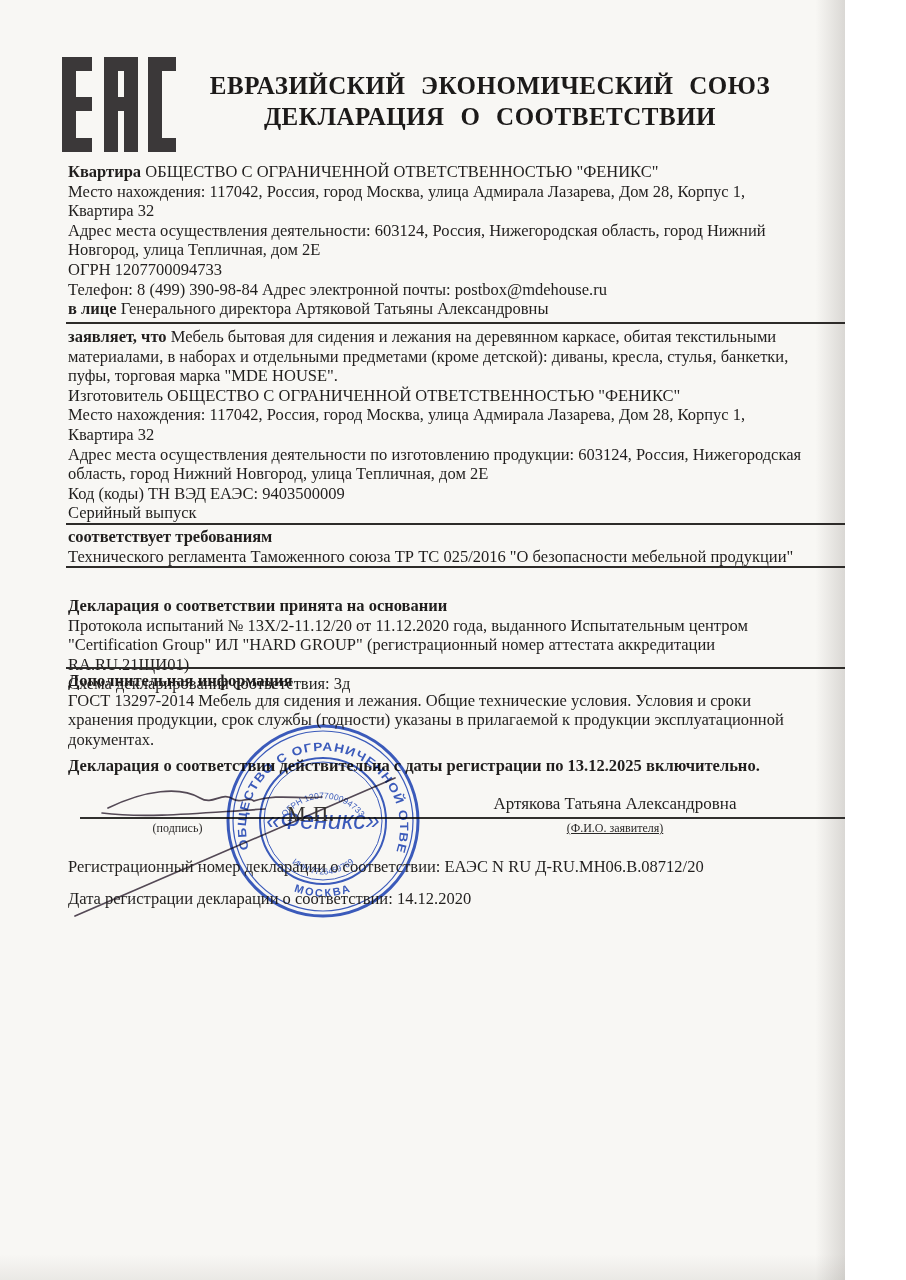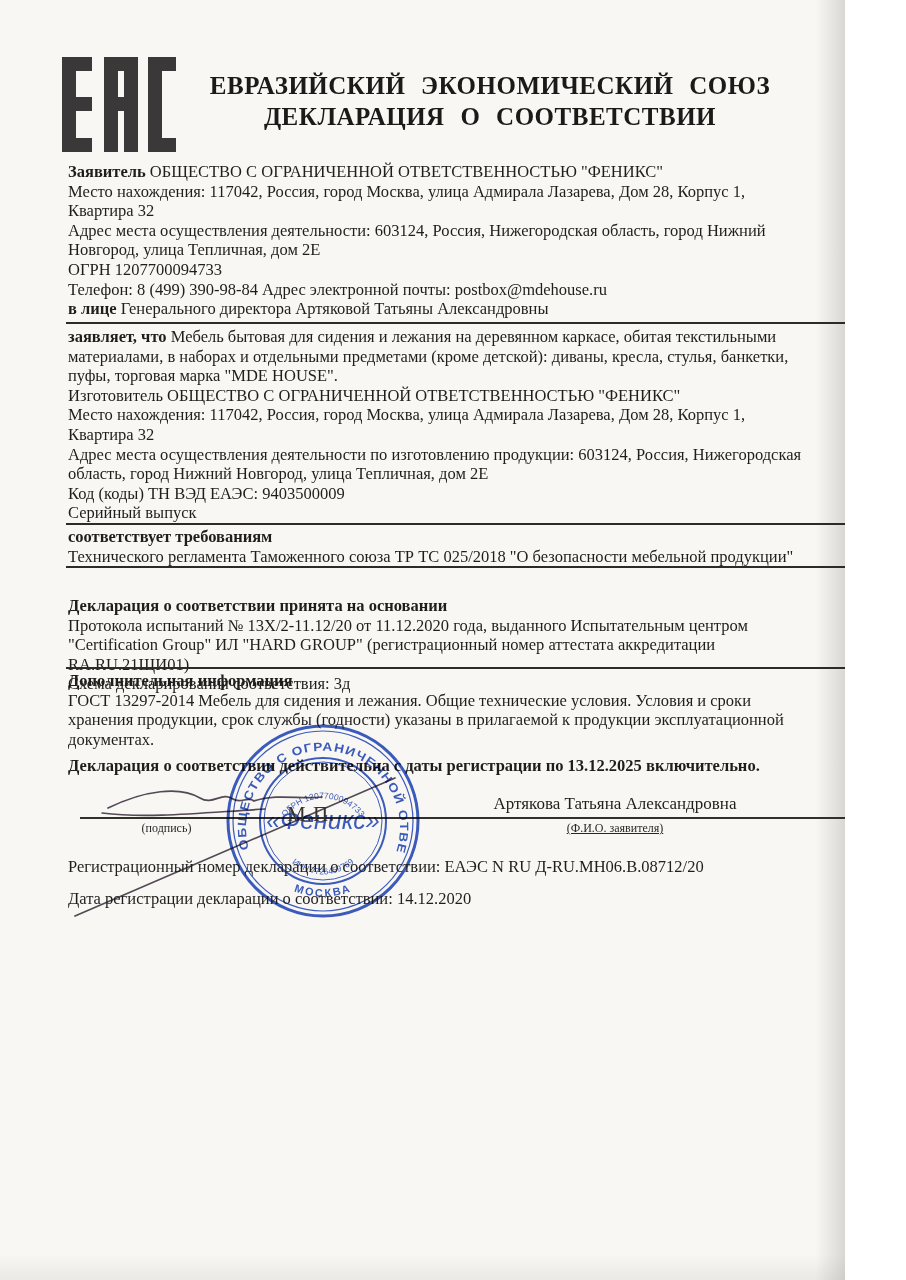--- a/index.html
+++ b/index.html
@@ -17,21 +17,21 @@
   .titles{position:absolute;left:175px;right:40px;top:70px;text-align:center;}
   .title-line{font-weight:bold;font-size:25px;letter-spacing:.5px;word-spacing:9px;line-height:31px;color:#1c1a19;}
   .eac{position:absolute;left:62px;top:57px;}
   .body-sec{position:absolute;left:68px;width:788px;}
   .ln{font-size:16.5px;line-height:19.6px;white-space:nowrap;}
   .ln b{font-weight:bold;}
   .rule{position:absolute;left:66px;width:788px;border-top:2px solid #2d2b29;}
   .validity{position:absolute;left:68px;top:756px;font-size:16.5px;font-weight:bold;white-space:nowrap;}
   .sig-line{position:absolute;left:80px;width:772px;top:817px;border-top:2px solid #31302e;}
   .caption{position:absolute;font-size:12px;color:#2a2827;text-align:center;}
-  .cap-sign{left:69px;width:195px;top:821px;}
+  .cap-sign{left:80px;width:195px;top:821px;}
   .cap-fio{left:460px;width:310px;top:821px;text-decoration:underline;}
   .signer-name{position:absolute;left:460px;width:310px;top:794px;font-size:17px;text-align:center;white-space:nowrap;}
   .reg-line{position:absolute;left:68px;font-size:16.5px;font-weight:normal;white-space:nowrap;}
   .reg-1{top:857px;}
   .reg-2{top:889px;}
   .stamp{position:absolute;left:223px;top:721px;mix-blend-mode:multiply;opacity:.92;}
   .mp{position:absolute;left:287px;top:802px;font-size:21px;color:#35322f;letter-spacing:1px;}
   .sig-ink{position:absolute;left:50px;top:758px;mix-blend-mode:multiply;}
   .stamp text{font-family:"Liberation Sans", sans-serif;}
 </style>
@@ -57,21 +57,21 @@
       </g>
     </svg>
   </div>
 
   <div class="titles">
     <div class="title-line">ЕВРАЗИЙСКИЙ  ЭКОНОМИЧЕСКИЙ СОЮЗ</div>
     <div class="title-line">ДЕКЛАРАЦИЯ  О СООТВЕТСТВИИ</div>
   </div>
 
   <div class="body-sec" style="top:162px">
-    <div class="ln"><b>Заявитель</b><span> ОБЩЕСТВО С ОГРАНИЧЕННОЙ  ОТВЕТСТВЕННОСТЬЮ "ФЕНИКС"</span></div>
+    <div class="ln"><b>Квартира</b><span> ОБЩЕСТВО С ОГРАНИЧЕННОЙ  ОТВЕТСТВЕННОСТЬЮ "ФЕНИКС"</span></div>
     <div class="ln">Место нахождения: 117042, Россия,  город Москва, улица Адмирала Лазарева, Дом 28, Корпус 1,</div>
     <div class="ln">Квартира 32</div>
     <div class="ln">Адрес места осуществления деятельности: 603124, Россия,  Нижегородская область, город Нижний</div>
     <div class="ln">Новгород, улица Тепличная, дом 2Е</div>
     <div class="ln">ОГРН  1207700094733</div>
     <div class="ln">Телефон: 8 (499) 390-98-84 Адрес электронной почты: postbox@mdehouse.ru</div>
     <div class="ln"><b>в лице</b><span> Генерального директора Артяковой Татьяны Александровны</span></div>
   </div>
 
   <div class="rule" style="top:322px"></div>
@@ -86,21 +86,21 @@
     <div class="ln">Адрес места осуществления деятельности по изготовлению продукции: 603124, Россия,  Нижегородская</div>
     <div class="ln">область, город Нижний Новгород, улица Тепличная, дом 2Е</div>
     <div class="ln">Код (коды) ТН ВЭД ЕАЭС: 9403500009</div>
     <div class="ln">Серийный выпуск</div>
   </div>
 
   <div class="rule" style="top:523px"></div>
 
   <div class="body-sec" style="top:527px">
     <div class="ln"><b>соответствует требованиям</b></div>
-    <div class="ln">Технического регламента Таможенного союза ТР ТС 025/2018 "О безопасности мебельной продукции"</div>
+    <div class="ln">Технического регламента Таможенного союза ТР ТС 025/2016 "О безопасности мебельной продукции"</div>
   </div>
 
   <div class="rule" style="top:566px"></div>
 
   <div class="body-sec" style="top:596px">
     <div class="ln"><b>Декларация о соответствии принята на основании</b></div>
     <div class="ln">Протокола испытаний № 13Х/2-11.12/20  от 11.12.2020 года, выданного Испытательным центром</div>
     <div class="ln">"Certification Group" ИЛ "HARD GROUP" (регистрационный номер аттестата аккредитации</div>
     <div class="ln">RA.RU.21ЩИ01)</div>
     <div class="ln">Схема декларирования соответствия: 3д</div>

